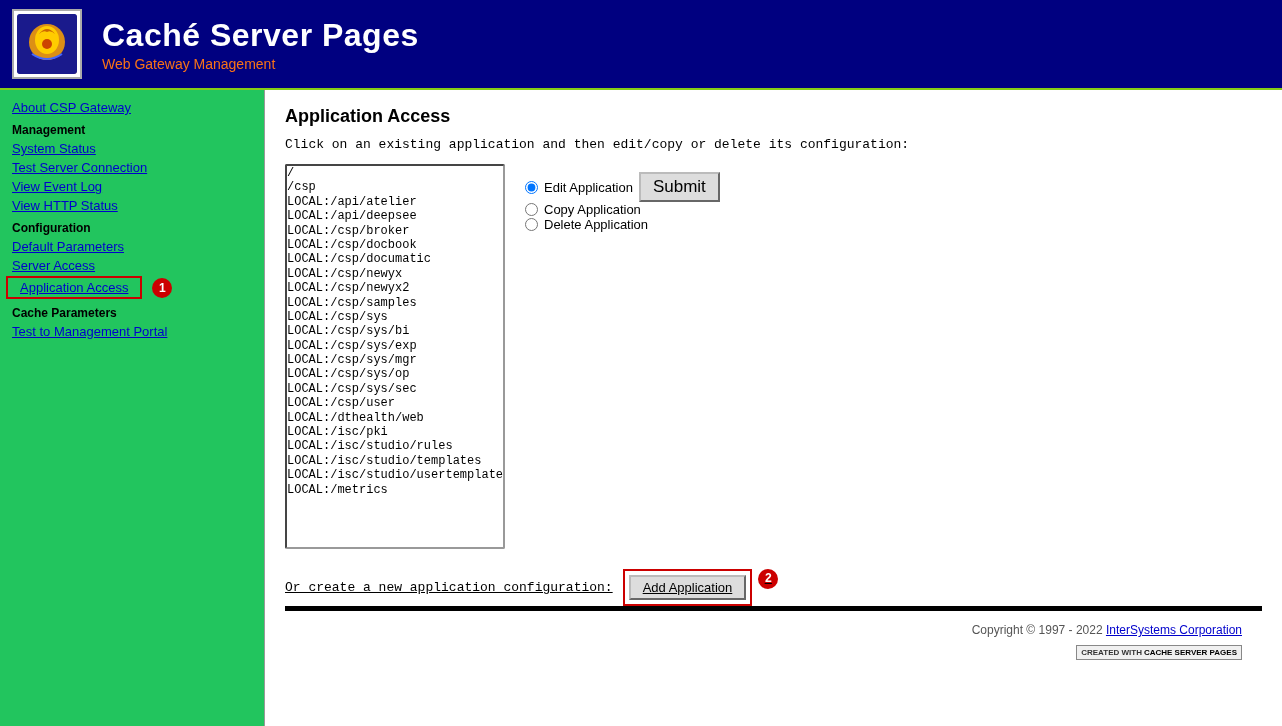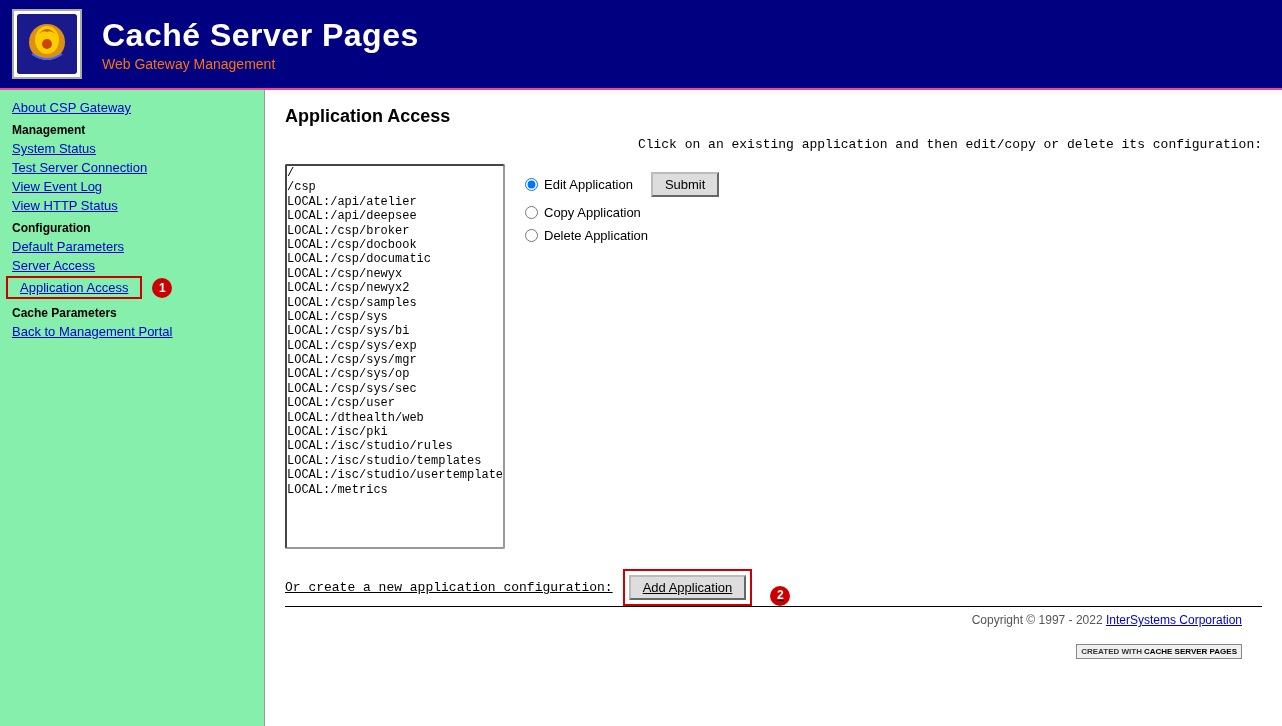--- a/index.html
+++ b/index.html
@@ -5,21 +5,21 @@
     * { margin: 0; padding: 0; box-sizing: border-box; }
     body { font-family: Arial, sans-serif; font-size: 13px; background: #fff; width: 1282px; min-height: 726px; }
 
     
     .header {
       background: #000080;
       display: flex;
       align-items: center;
       padding: 8px 12px;
       min-height: 90px;
-      border-bottom: 2px solid #ec4899;
+      border-bottom: 2px solid #84cc16;
     }
     .header-logo {
       width: 70px;
       height: 70px;
       background: #fff;
       border: 2px solid #aaa;
       display: flex;
       align-items: center;
       justify-content: center;
       margin-right: 20px;
@@ -51,21 +51,21 @@
     
     .layout {
       display: flex;
       min-height: calc(726px - 90px);
     }
 
     
     .sidebar {
       width: 265px;
       min-width: 265px;
-      background: #86efac;
+      background: #22c55e;
       border-right: 1px solid #999;
       padding: 8px 0;
     }
     .sidebar-link {
       display: block;
       color: #0000cc;
       text-decoration: underline;
       padding: 2px 12px;
       cursor: pointer;
       font-size: 13px;
@@ -99,21 +99,20 @@
       font-size: 18px;
       font-weight: bold;
       color: #000;
       margin-bottom: 10px;
     }
     .page-desc {
       font-size: 13px;
       color: #000;
       margin-bottom: 12px;
       font-family: 'Courier New', monospace;
-      text-align: right;
     }
 
     
     .app-list-container {
       display: flex;
       align-items: flex-start;
       gap: 20px;
       margin-bottom: 20px;
     }
     .app-listbox {
@@ -122,37 +121,37 @@
       border: 2px inset #999;
       overflow-y: scroll;
       background: #fff;
       font-size: 12px;
       font-family: 'Courier New', monospace;
     }
 
     .radio-group {
       display: flex;
       flex-direction: column;
-      gap: 8px;
+      gap: 0;
       margin-top: 8px;
     }
     .radio-row {
       display: flex;
       align-items: center;
       gap: 6px;
       font-size: 13px;
     }
     .radio-row input[type="radio"] { cursor: pointer; }
     .submit-btn {
       padding: 3px 12px;
-      font-size: 13px;
+      font-size: 17px;
       cursor: pointer;
       background: #ddd;
       border: 2px outset #bbb;
-      margin-left: 12px;
+      margin-left: 0;
     }
 
     
     .add-app-row {
       display: flex;
       align-items: center;
       gap: 10px;
       margin-top: 10px;
       font-family: 'Courier New', monospace;
       font-size: 13px;
@@ -183,24 +182,24 @@
       background: #cc0000;
       color: #fff;
       font-size: 12px;
       font-weight: bold;
       margin-left: 4px;
     }
 
     
     .footer {
       text-align: right;
-      padding: 6px 20px;
+      padding: 12px 20px;
       font-size: 12px;
       color: #555;
-      border-top: 1px solid #000000;
+      border-top: 5px solid #000000;
     }
     .footer a {
       color: #0000cc;
       text-decoration: underline;
     }
     .footer-logo {
       display: inline-flex;
       align-items: center;
       gap: 2px;
       font-size: 9px;
@@ -250,21 +249,21 @@
 
     <span class="sidebar-section-label">Configuration</span>
     <a class="sidebar-link">Default Parameters</a>
     <a class="sidebar-link">Server Access</a>
     <div style="display:flex;align-items:center;">
       <a class="sidebar-link-highlighted">Application Access</a>
       <span class="badge">1</span>
     </div>
 
     <span class="sidebar-section-label">Cache Parameters</span>
-    <a class="sidebar-link">Back to Management Portal</a>
+    <a class="sidebar-link">Test to Management Portal</a>
   </div>
 
   <div class="main">
     <div class="page-title">Application Access</div>
     <div class="page-desc">Click on an existing application and then edit/copy or delete its configuration:</div>
 
     <div class="app-list-container">
       <select class="app-listbox" size="20">
         <option>/</option>
         <option>/csp</option>
@@ -303,34 +302,34 @@
         </div>
         <div class="radio-row">
           <input type="radio" name="action" id="radio-delete" style="">
           <label for="radio-delete">Delete Application</label>
         </div>
       </div>
     </div>
 
     <div class="add-app-row">
       <span>Or create a new application configuration:</span>
-      <div style="display:flex;align-items:flex-end;gap:14px;">
+      <div style="display:flex;align-items:flex-start;gap:2px;">
         <div class="add-app-highlight">
           <button class="add-app-btn">Add Application</button>
         </div>
         <span class="badge">2</span>
       </div>
     </div>
 
     <div class="footer">
       <div>
         <span>Copyright © 1997 - 2022</span>
         <a>InterSystems Corporation</a>
       </div>
-      <div style="margin-top:13px;">
+      <div style="margin-top:4px;">
         <span class="footer-logo">
           <span style="font-weight:bold;font-size:8px;color:#333;">CREATED WITH</span>
           <span style="font-weight:bold;font-size:8px;color:#000;">CACHE SERVER PAGES</span>
         </span>
       </div>
     </div>
   </div>
 
 </div>
 

